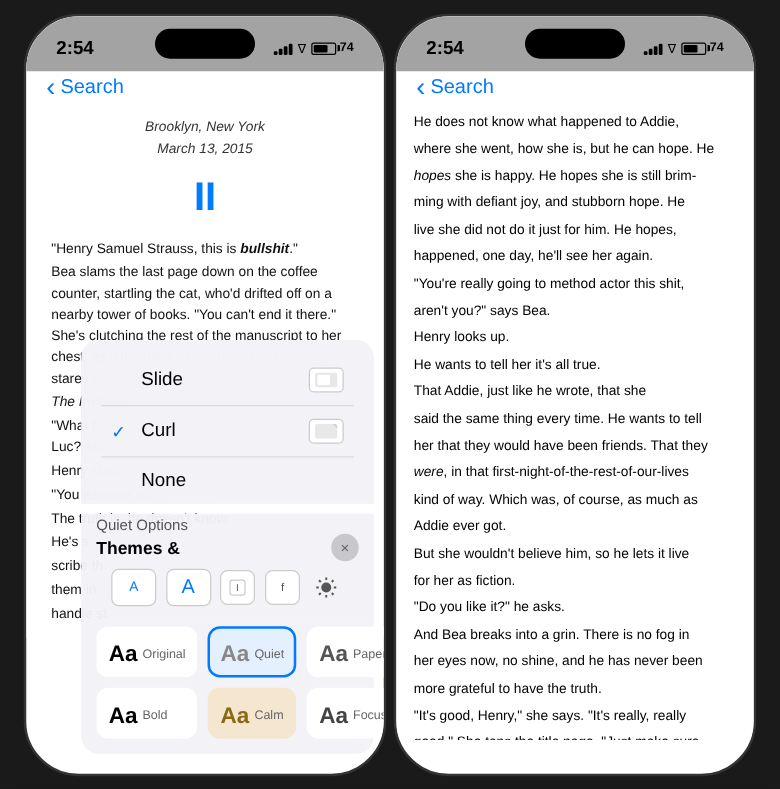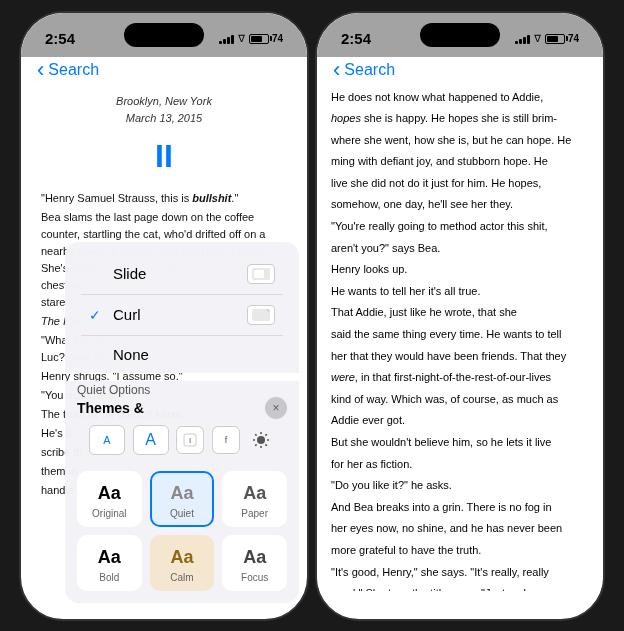--- a/index.html
+++ b/index.html
@@ -275,21 +275,21 @@
       padding: 6px 12px 12px;
       background: rgba(242, 242, 247, 0.97);
       margin: 0 8px;
       border-radius: 0 0 14px 14px;
     }
     .theme-card {
       background: #fff;
       border-radius: 10px;
       padding: 10px 8px 6px;
       display: flex;
-      flex-direction: column;
+      flex-direction: row;
       align-items: center;
       gap: 4px;
       border: 2px solid transparent;
     }
     .theme-card.selected {
       border-color: #007aff;
       background: #e5f0ff;
     }
     .theme-card.calm {
       background: #f5e6d0;
@@ -510,25 +510,25 @@
 
       <div class="nav-bar">
         <div class="nav-back">
           <span class="chevron-left"></span>
           <span>Search</span>
         </div>
       </div>
 
       <div class="book-content-right" style="padding:4px 14px;font-size:10.5px;line-height:1.55;color:#000;background:#fff;height:calc(100% - 100px);overflow:hidden;">
         <p>He does not know what happened to Addie,</p>
+        <p>where she went, how she is, but he can hope. He</p>
         <p><span class="italic">hopes</span> she is happy. He hopes she is still brim-</p>
-        <p>where she went, how she is, but he can hope. He</p>
         <p>ming with defiant joy, and stubborn hope. He</p>
         <p>live she did not do it just for him. He hopes,</p>
-        <p>somehow, one day, he'll see her they.</p>
+        <p>happened, one day, he'll see her again.</p>
         <p>"You're really going to method actor this shit,</p>
         <p>aren't you?" says Bea.</p>
         <p>Henry looks up.</p>
         <p>He wants to tell her it's all true.</p>
         <p>That Addie, just like he wrote, that she</p>
         <p>said the same thing every time. He wants to tell</p>
         <p>her that they would have been friends. That they</p>
         <p><span class="italic">were</span>, in that first-night-of-the-rest-of-our-lives</p>
         <p>kind of way. Which was, of course, as much as</p>
         <p>Addie ever got.</p>

